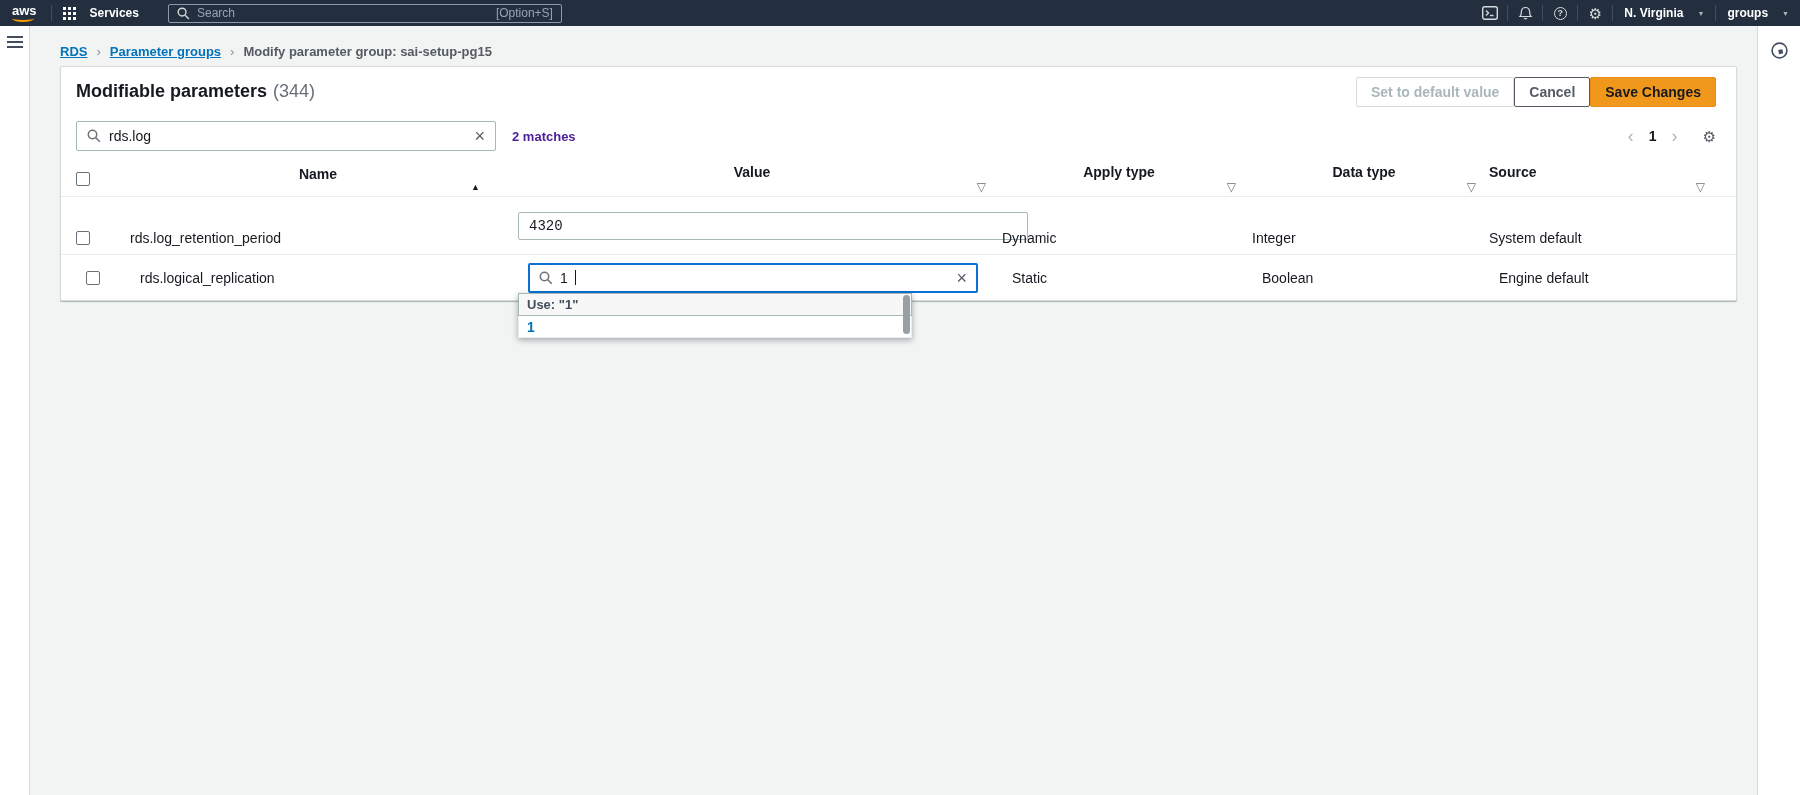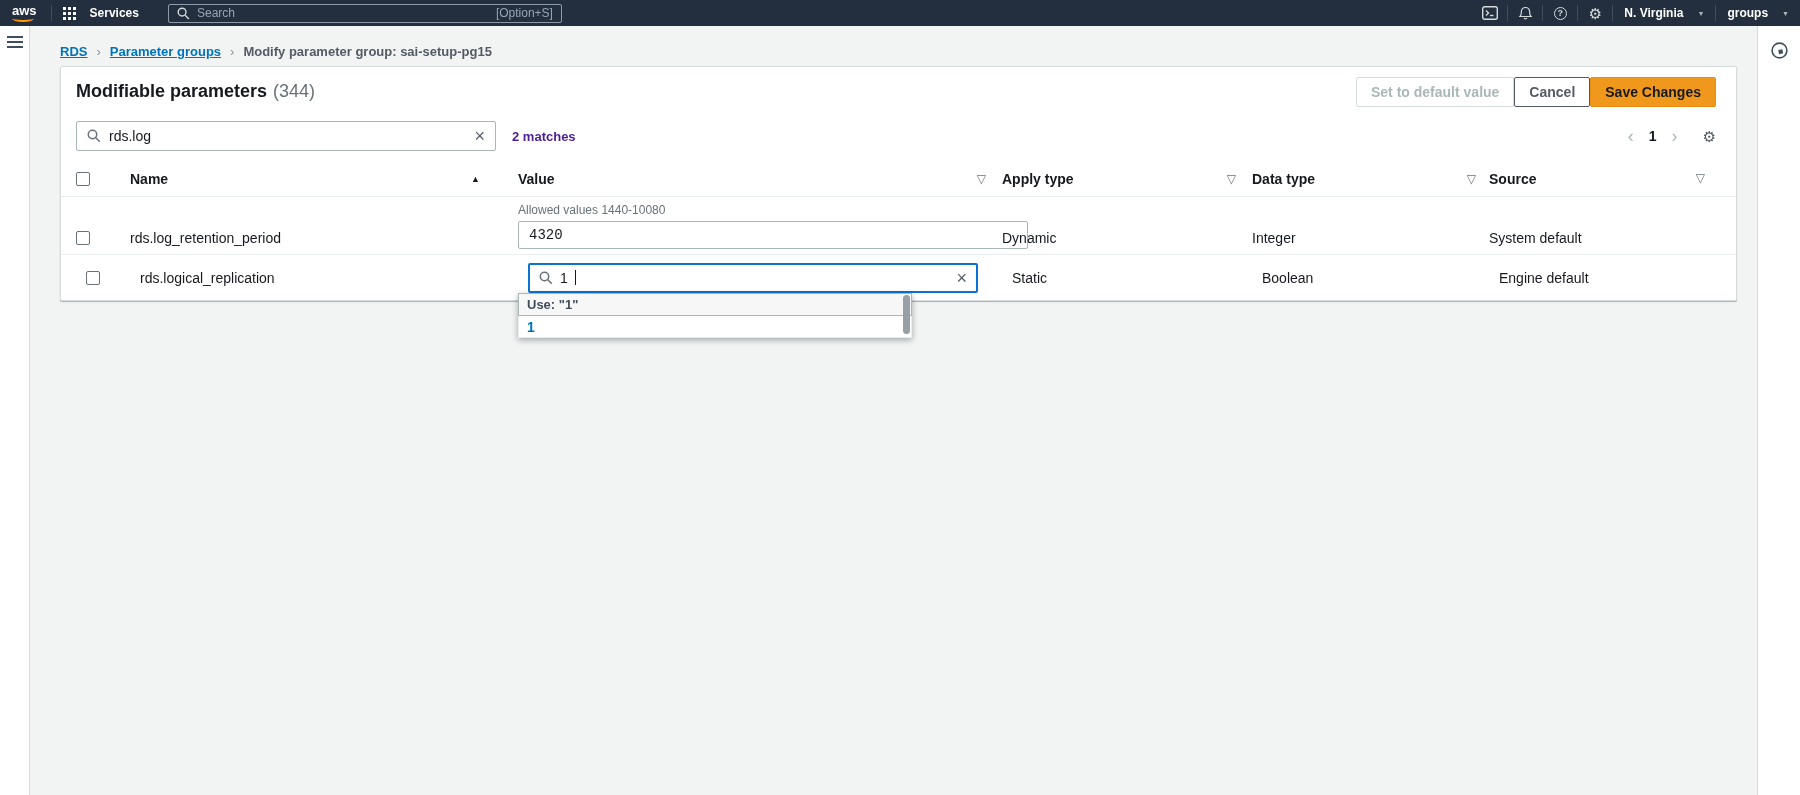--- a/index.html
+++ b/index.html
@@ -82,21 +82,21 @@
            font-weight:bold; font-size:14px; color:#16191f; }
   .trow { display:flex; padding:0 15px; }
   .row1 { height:58px; border-bottom:1px solid #eaeded; align-items:center; }
   .row2 { height:45px; align-items:center;padding-left:25px; }
   .c-sel { width:40px; display:flex; align-items:center; }
   .c-name { width:390px; padding-left:14px; display:flex; align-items:center; }
   .c-value { width:480px; padding-left:12px; display:flex; align-items:center; }
   .c-apply { width:250px; padding-left:16px; display:flex; align-items:center; }
   .c-data { width:240px; padding-left:16px; display:flex; align-items:center; }
   .c-source { flex:1; padding-left:13px; padding-right:16px; display:flex; align-items:flex-start; }
-  .hcell { cursor:pointer; }
+  .hcell { cursor:pointer;flex-direction:column; }
   .hcell .filter-icon { margin-left:auto; color:#687078; font-size:12px; font-weight:normal; }
   .sort-icon { margin-left:auto; margin-right:26px; font-size:9px; color:#16191f; }
   .checkbox { width:14px; height:14px; border:1px solid #687078; border-radius:2px; background:#fff; cursor:pointer; }
   .shift { position:relative; top:12px; }
   .val-stack { display:flex; flex-direction:column; }
   .val-hint { font-size:12px; color:#687078; margin-bottom:4px; }
   .val-input { width:510px; height:28px; border:1px solid #aab7b8; border-radius:2px; font-size:14px;
                color:#16191f; padding:0 10px; font-family:Liberation Mono, monospace; outline:none; }
   .select-input { width:450px; height:30px; border:2px solid #0972d3; border-radius:2px; background:#fff;
                   display:flex; align-items:center; gap:7px; padding:0 9px; cursor:text; }
@@ -265,21 +265,20 @@
 
     <div class="trow row1">
       <div class="c-sel">
         <span class="checkbox shift"></span>
       </div>
       <div class="c-name">
         <span class="shift">rds.log_retention_period</span>
       </div>
       <div class="c-value">
         <div class="val-stack">
-          <span class="val-hint">Allowed values 1440-10080</span>
           <input class="val-input" type="text" value="4320" style="">
         </div>
       </div>
       <div class="c-apply">
         <span class="shift">Dynamic</span>
       </div>
       <div class="c-data">
         <span class="shift">Integer</span>
       </div>
       <div class="c-source">

